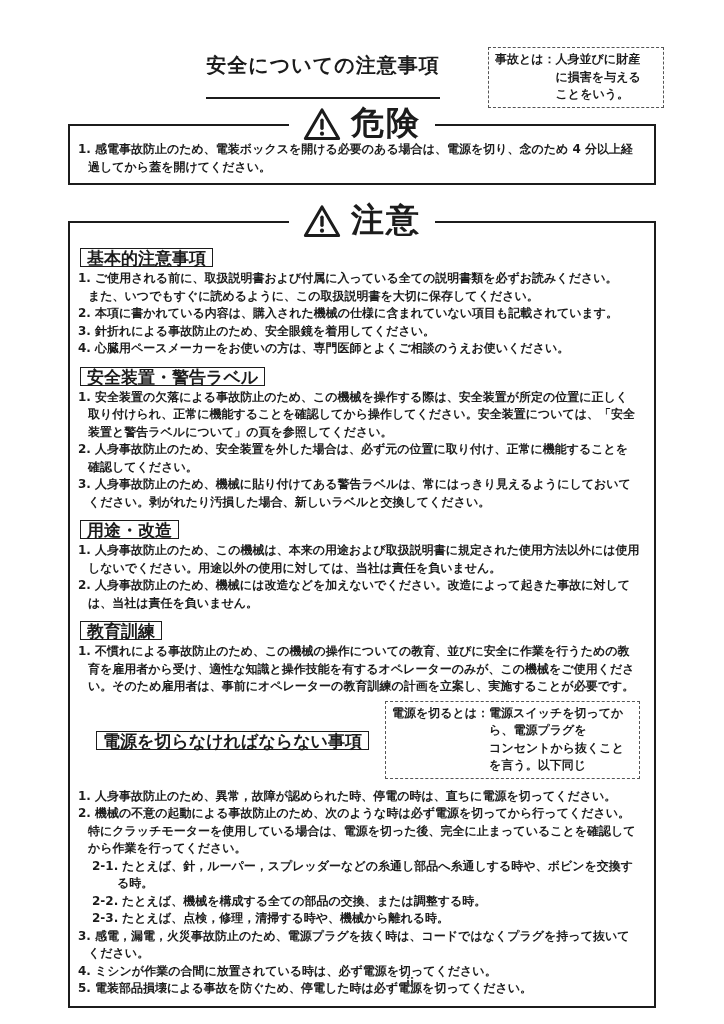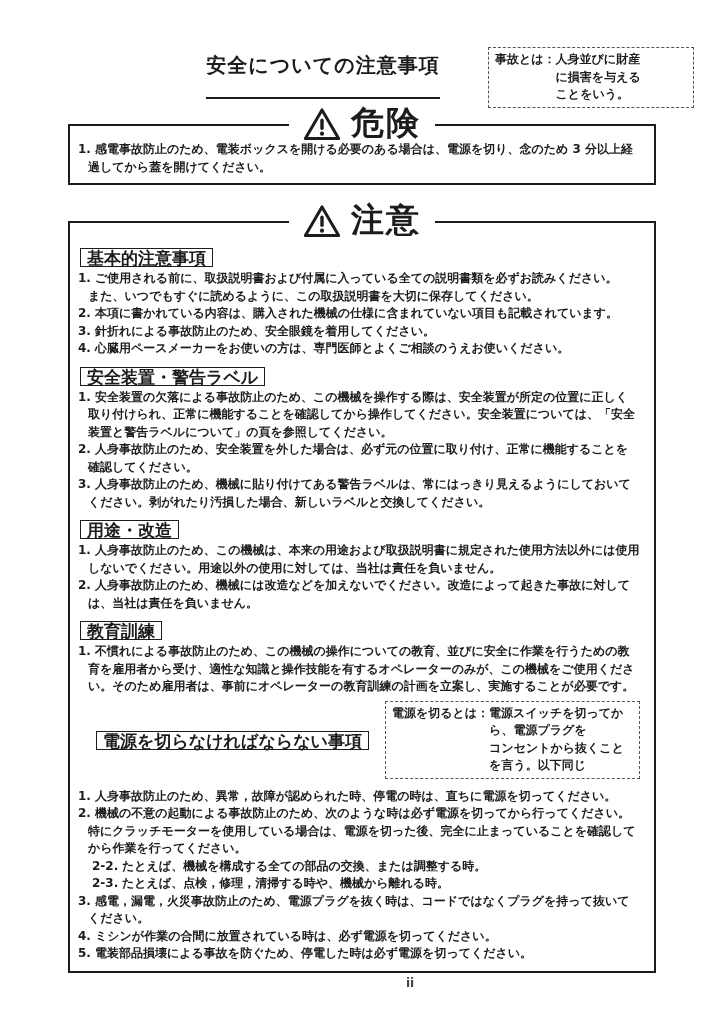--- a/index.html
+++ b/index.html
@@ -22,21 +22,21 @@
   
   .def-box{
     border:1.5px dashed #555;
     display:flex;align-items:flex-start;
     font-size:12px;line-height:17.5px;
     padding:3px 6px;box-sizing:border-box;background:#fff;
   }
   .def-label{white-space:nowrap;flex:0 0 auto;}
   .def-text{white-space:pre-line;}
   .accident-box{
-    position:absolute;top:47px;left:488px;width:206px;
+    position:absolute;top:47px;left:488px;width:176px;
   }
   
   .warn-box{
     position:absolute;left:68px;width:588px;
     border:2px solid #1c1c1c;box-sizing:border-box;
     background:#fff;
   }
   .danger-box{top:124px;min-height:58px;padding:15px 16px 7px 0;}
   .caution-box{top:221px;min-height:691px;padding:16px 14px 8px 0;}
   .box-title{
@@ -93,21 +93,21 @@
       <svg viewBox="0 0 100 90" width="38" height="34">
         <path d="M50 7 L94 83 L6 83 Z" fill="none" stroke="#1c1c1c" stroke-width="8" stroke-linejoin="round"></path>
         <rect x="45.5" y="30" width="9" height="30" rx="4.5" fill="#1c1c1c"></rect>
         <circle cx="50" cy="70" r="5.5" fill="#1c1c1c"></circle>
       </svg>
     </span>
     <span class="heading-text">危険</span>
   </div>
   <div class="item">
     <span class="num">1.</span>
-    <span class="txt">感電事故防止のため、電装ボックスを開ける必要のある場合は、電源を切り、念のため 3 分以上経過してから蓋を開けてください。</span>
+    <span class="txt">感電事故防止のため、電装ボックスを開ける必要のある場合は、電源を切り、念のため 4 分以上経過してから蓋を開けてください。</span>
   </div>
 </div>
 
 <div class="warn-box caution-box">
   <div class="box-title">
     <span class="tri-icon">
       <svg viewBox="0 0 100 90" width="38" height="34">
         <path d="M50 7 L94 83 L6 83 Z" fill="none" stroke="#1c1c1c" stroke-width="8" stroke-linejoin="round"></path>
         <rect x="45.5" y="30" width="9" height="30" rx="4.5" fill="#1c1c1c"></rect>
         <circle cx="50" cy="70" r="5.5" fill="#1c1c1c"></circle>
@@ -185,20 +185,24 @@
     <div class="power-items">
       <div class="item">
         <span class="num">1.</span>
         <span class="txt">人身事故防止のため、異常，故障が認められた時、停電の時は、直ちに電源を切ってください。</span>
       </div>
       <div class="item">
         <span class="num">2.</span>
         <span class="txt">機械の不意の起動による事故防止のため、次のような時は必ず電源を切ってから行ってください。特にクラッチモーターを使用している場合は、電源を切った後、完全に止まっていることを確認してから作業を行ってください。</span>
       </div>
       <div class="subitem">
+        <span class="num">2-1.</span>
+        <span class="txt">たとえば、針，ルーパー，スプレッダーなどの糸通し部品へ糸通しする時や、ボビンを交換する時。</span>
+      </div>
+      <div class="subitem">
         <span class="num">2-2.</span>
         <span class="txt">たとえば、機械を構成する全ての部品の交換、または調整する時。</span>
       </div>
       <div class="subitem">
         <span class="num">2-3.</span>
         <span class="txt">たとえば、点検，修理，清掃する時や、機械から離れる時。</span>
       </div>
       <div class="item">
         <span class="num">3.</span>
         <span class="txt">感電，漏電，火災事故防止のため、電源プラグを抜く時は、コードではなくプラグを持って抜いてください。</span>

